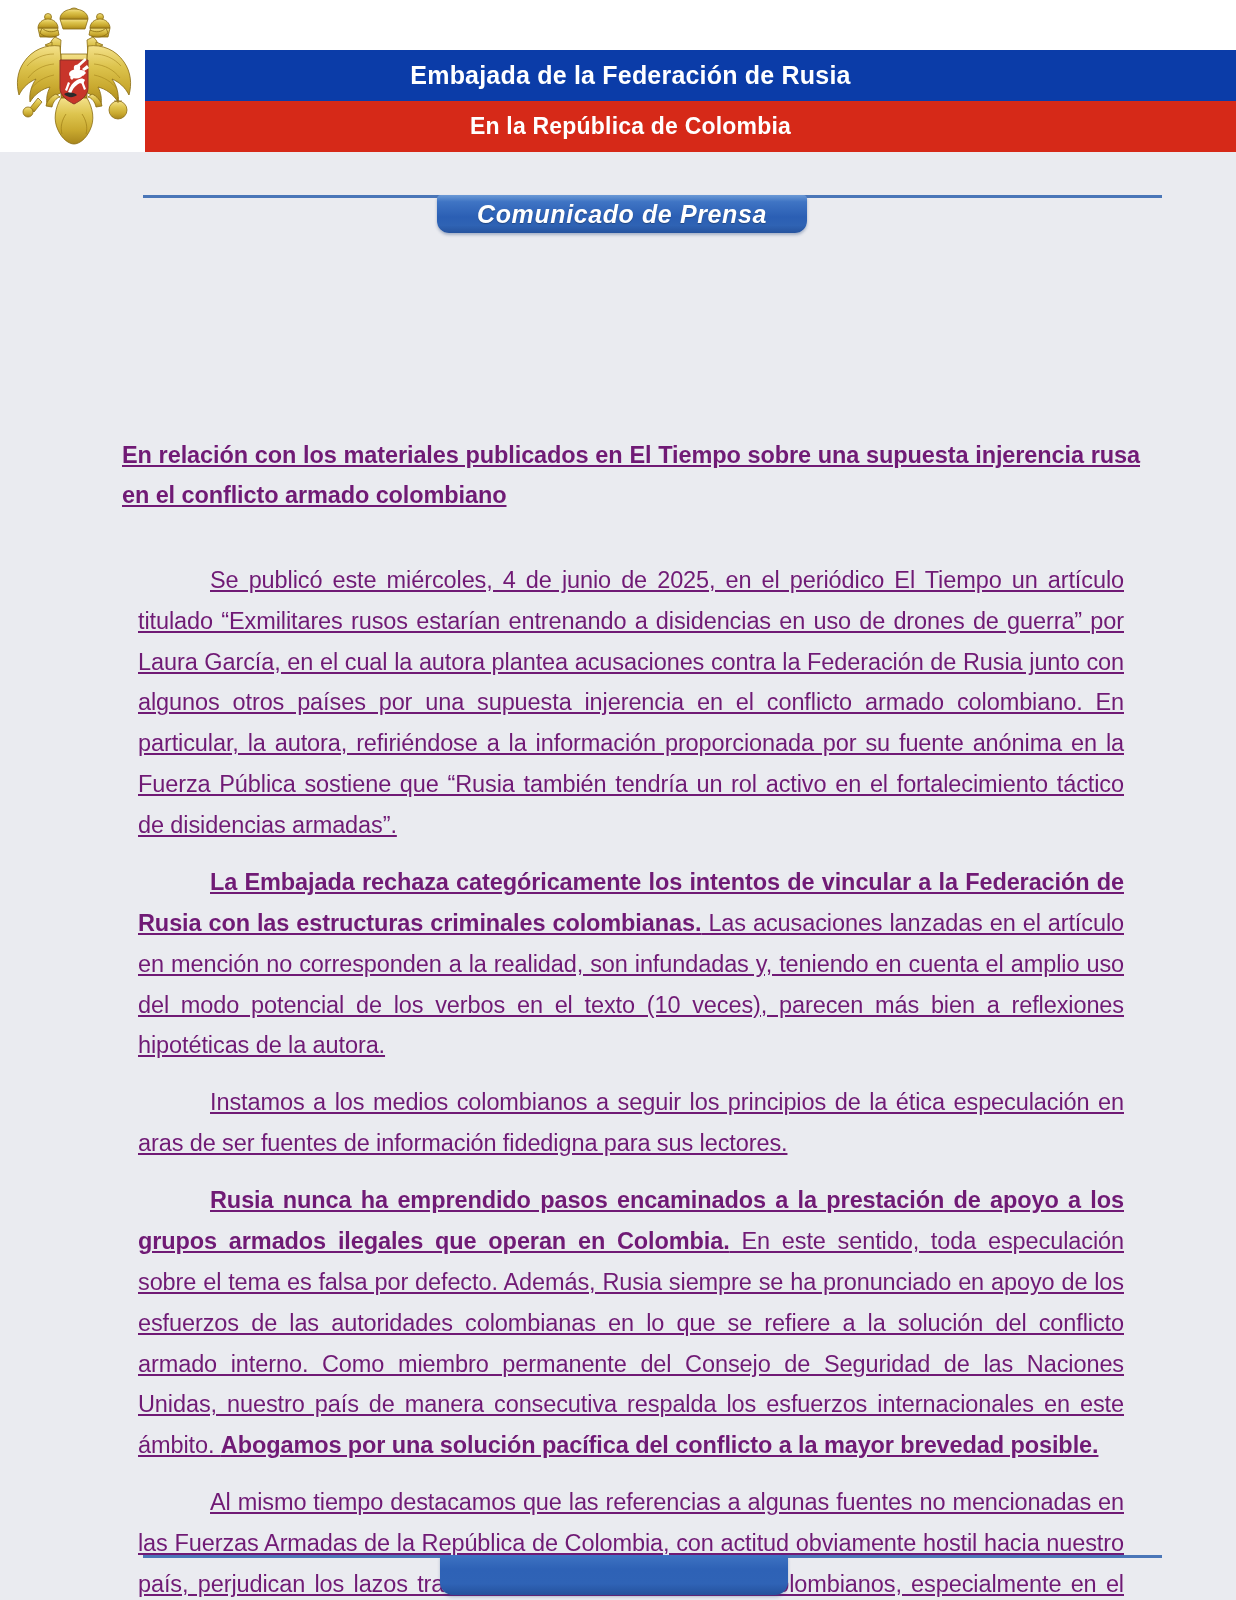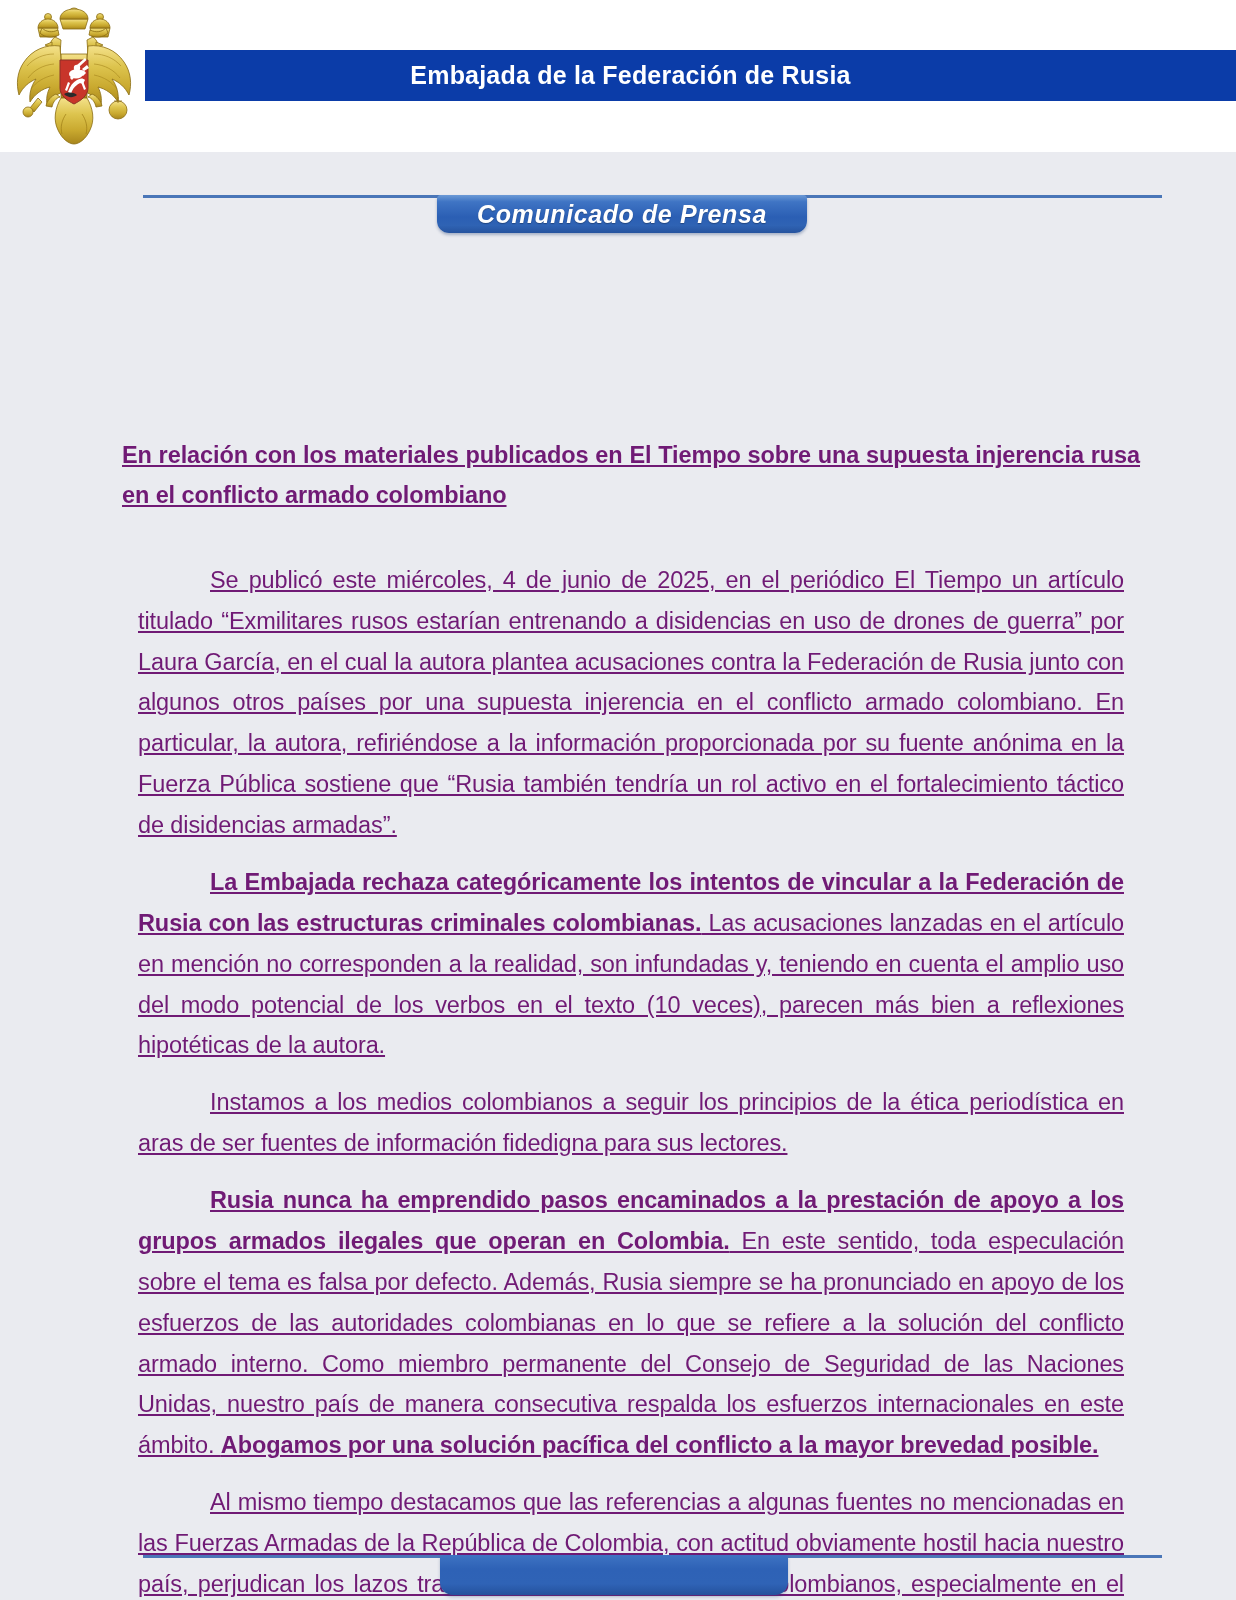--- a/index.html
+++ b/index.html
@@ -242,38 +242,41 @@
       </g>
 
       <path d="M56 92 c4 -2 9 -2 13 1 c-4 3 -9 3 -13 -1z" fill="#2b2b2b"></path>
     </g>
   </svg>
 
   <div class="bars">
     <div class="bar bar-blue">
       <span class="bar-text">Embajada de la Federación de Rusia</span>
     </div>
+    <div class="bar bar-red">
+      <span class="bar-text">En la República de Colombia</span>
+    </div>
   </div>
 </div>
 
 <div class="page">
 
   <div class="badge-row">
     <div class="rule"></div>
     <div class="badge">
       <span class="badge-text">Comunicado de Prensa</span>
     </div>
   </div>
 
   <div class="article">
     <p class="doc-title">En relación con los materiales publicados en El Tiempo sobre una supuesta injerencia rusa en el conflicto armado colombiano</p>
     <div>
         <p class="para"><span>Se publicó este miércoles, 4 de junio de 2025, en el periódico El Tiempo un artículo titulado “Exmilitares rusos estarían entrenando a disidencias en uso de drones de guerra” por Laura García, en el cual la autora plantea acusaciones contra la Federación de Rusia junto con algunos otros países por una supuesta injerencia en el conflicto armado colombiano. En particular, la autora, refiriéndose a la información proporcionada por su fuente anónima en la Fuerza Pública sostiene que “Rusia también tendría un rol activo en el fortalecimiento táctico de disidencias armadas”.</span></p>
         <p class="para"><b>La Embajada rechaza categóricamente los intentos de vincular a la Federación de Rusia con las estructuras criminales colombianas.</b><span> Las acusaciones lanzadas en el artículo en mención no corresponden a la realidad, son infundadas y, teniendo en cuenta el amplio uso del modo potencial de los verbos en el texto (10 veces), parecen más bien a reflexiones hipotéticas de la autora.</span></p>
-        <p class="para"><span>Instamos a los medios colombianos a seguir los principios de la ética periodística en aras de ser fuentes de información fidedigna para sus lectores.</span></p>
+        <p class="para"><span>Instamos a los medios colombianos a seguir los principios de la ética especulación en aras de ser fuentes de información fidedigna para sus lectores.</span></p>
         <p class="para"><b>Rusia nunca ha emprendido pasos encaminados a la prestación de apoyo a los grupos armados ilegales que operan en Colombia.</b><span> En este sentido, toda especulación sobre el tema es falsa por defecto. Además, Rusia siempre se ha pronunciado en apoyo de los esfuerzos de las autoridades colombianas en lo que se refiere a la solución del conflicto armado interno. Como miembro permanente del Consejo de Seguridad de las Naciones Unidas, nuestro país de manera consecutiva respalda los esfuerzos internacionales en este ámbito. </span><b>Abogamos por una solución pacífica del conflicto a la mayor brevedad posible.</b></p>
         <p class="para"><span>Al mismo tiempo destacamos que las referencias a algunas fuentes no mencionadas en las Fuerzas Armadas de la República de Colombia, con actitud obviamente hostil hacia nuestro país, perjudican los lazos tradicionalmente amistosos ruso-colombianos, especialmente en el 90 aniversario del establecimiento de las relaciones diplomáticas.</span></p>
       </div>
   </div>
 
   <div class="footer">
     <div class="footer-rule"></div>
     <div class="footer-badge"></div>
   </div>
 </div>

